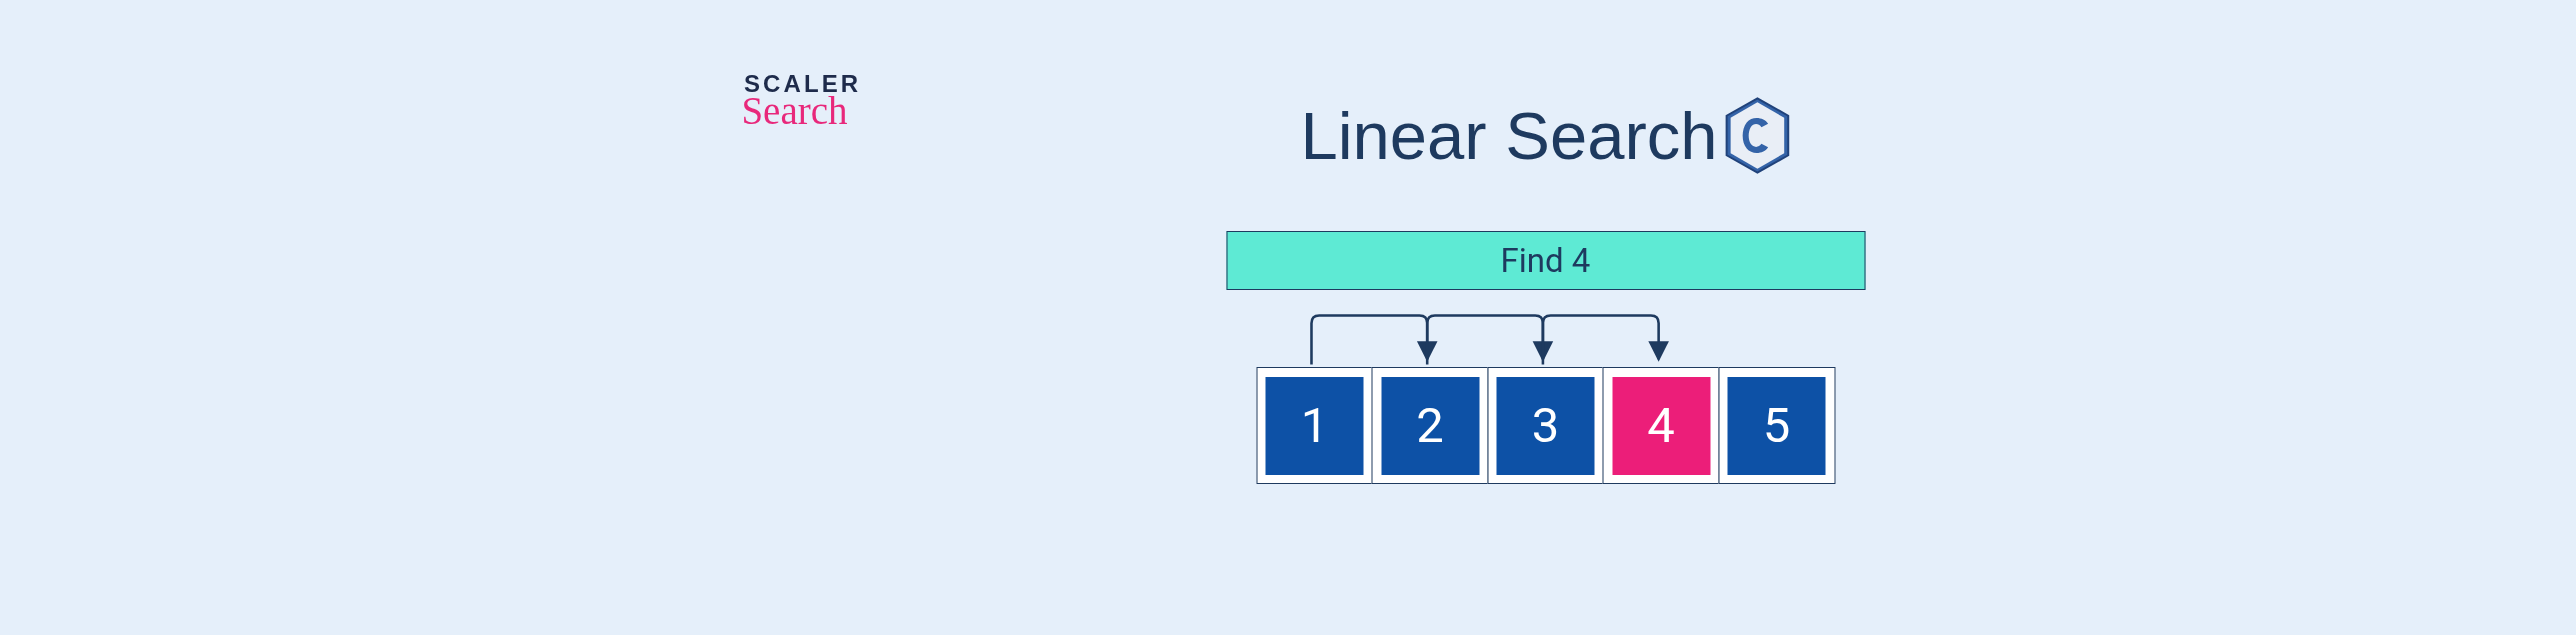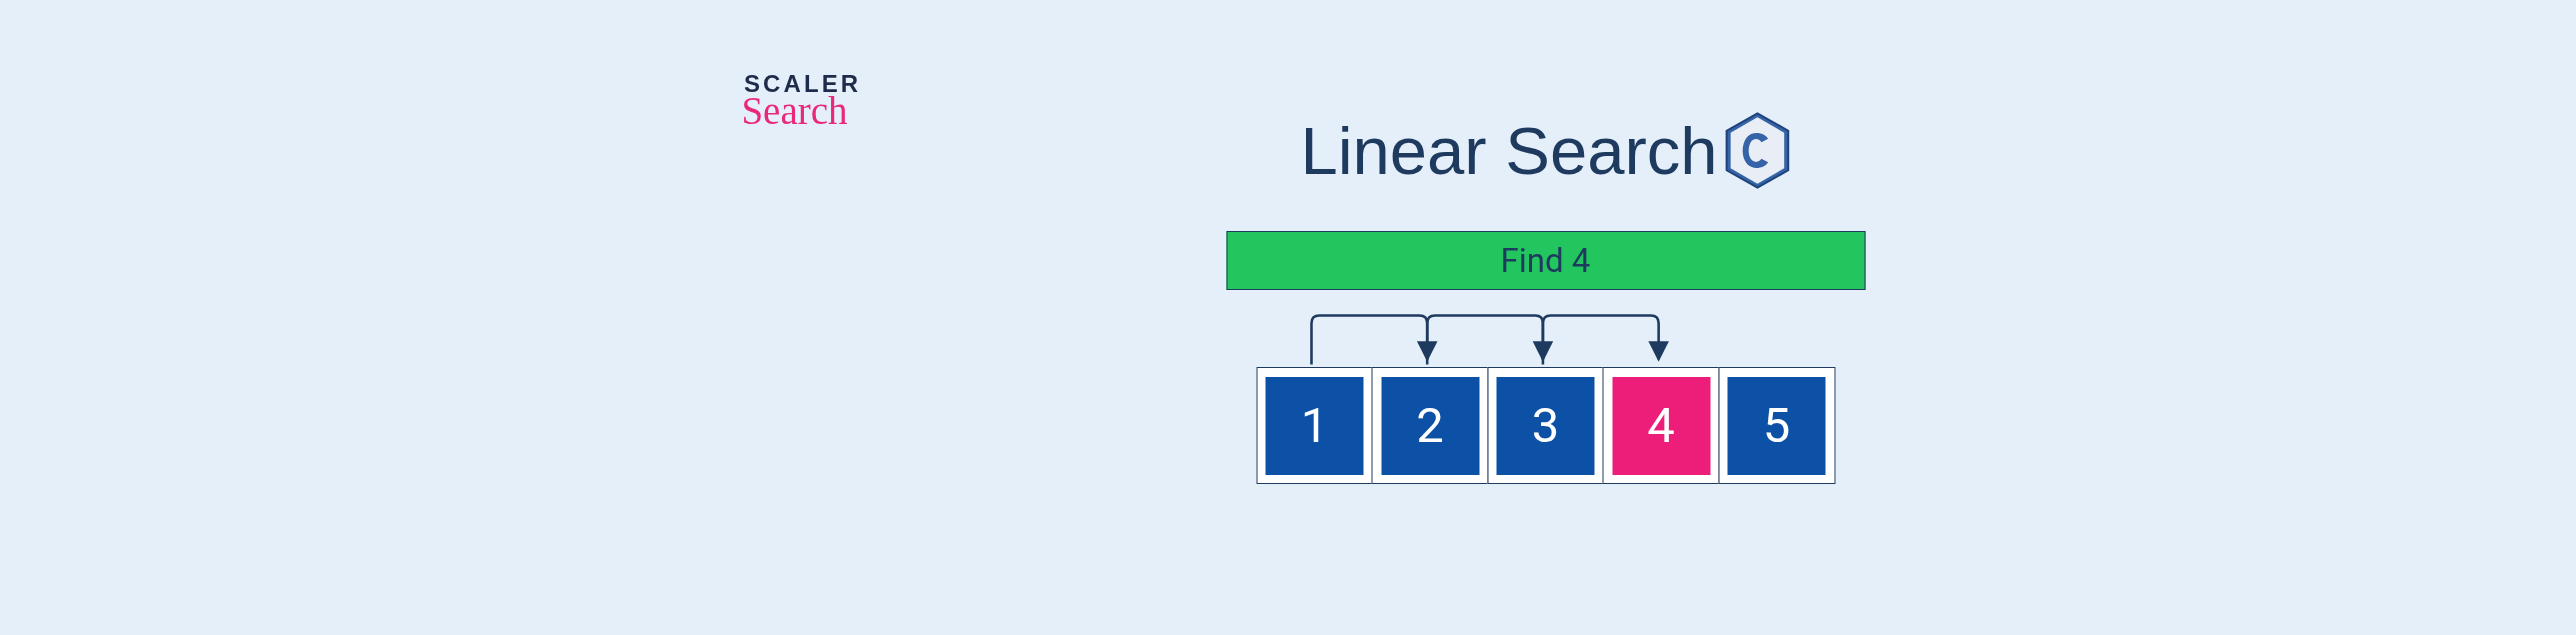--- a/index.html
+++ b/index.html
@@ -34,21 +34,21 @@
   .logo-bottom {
     font-family: "Brush Script MT", cursive;
     color: #E8287B;
     font-size: 39px;
     margin-top: -5.2px;
     margin-left: -2.6px;
   }
   .title-row {
     position: absolute;
     left: 50%;
-    top: 112px;
+    top: 97px;
     transform: translateX(-50%);
     display: flex;
     align-items: center;
     gap: 6px;
   }
   .title {
     color: #1E3A5F;
     font-size: 67px;
     font-weight: 400;
     font-family: "Segoe UI", -apple-system, Arial, sans-serif;
@@ -57,21 +57,21 @@
     width: 67px;
     height: 77px;
   }
   .find-box {
     position: absolute;
     left: 50%;
     top: 231px;
     transform: translateX(-50%);
     width: 639px;
     height: 59px;
-    background: #22c55e;
+    background: #5eead4;
     border: 1.5px solid #1E3A5F;
     display: flex;
     align-items: center;
     justify-content: center;
     color: #1E3A5F;
     font-size: 33px;
     font-weight: 400;
   }
   .arrows {
     position: absolute;

